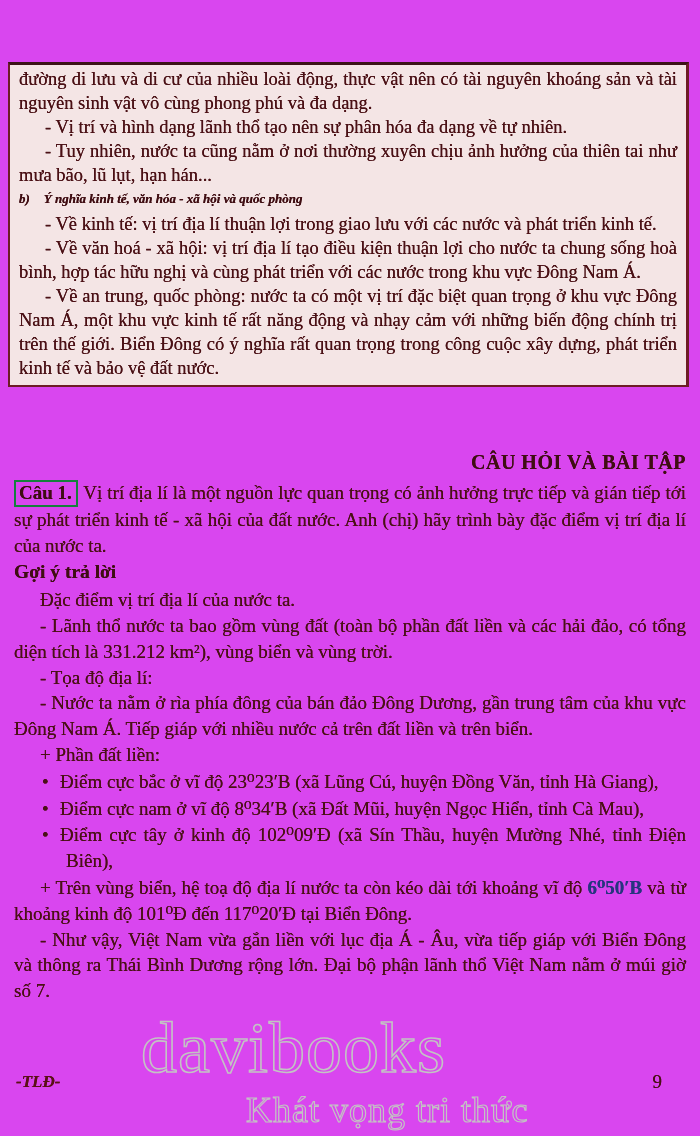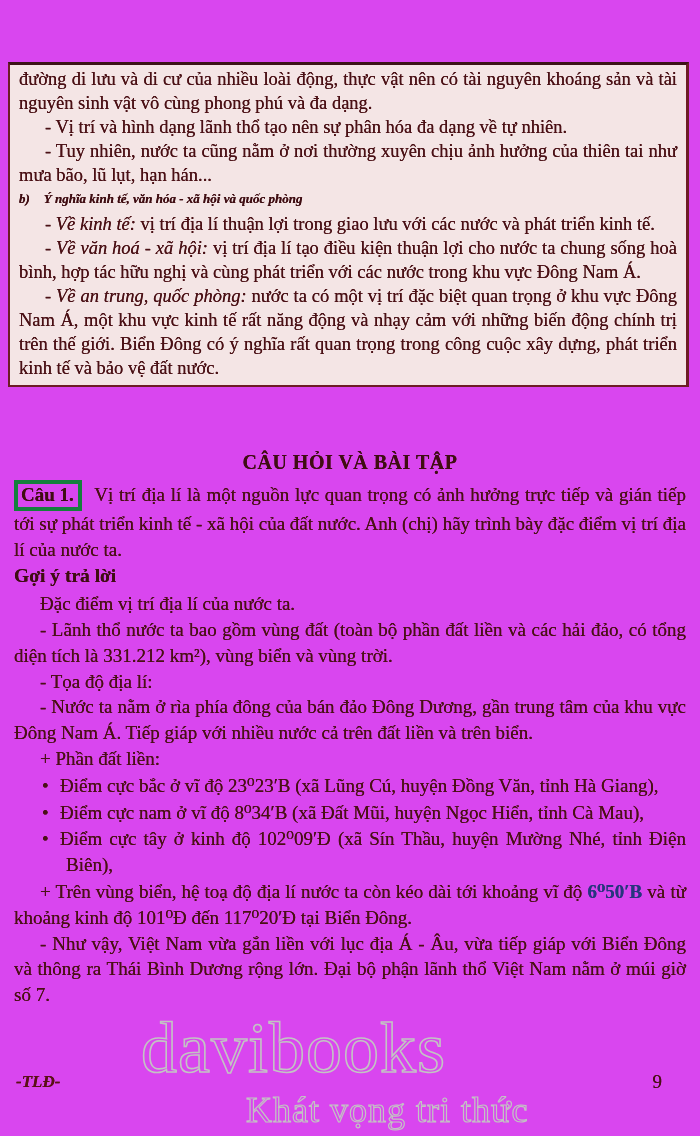--- a/index.html
+++ b/index.html
@@ -19,46 +19,46 @@
     box-sizing:border-box;
     border:2px solid #6d1d26;
     border-top:3px solid #3c1318;
     border-right-width:3px;
     background:#f4e5e5;
     padding:2px 9px 5px 9px;
     font-size:18.5px;line-height:24.1px;
   }
   .bp{margin:0;text-align:justify;}
   .ind{text-indent:26px;}
-  .lead{font-style:italic;margin-top:11px;}
+  .lead{margin-top:11px;}
   .bheading{
     margin:0;font-weight:bold;font-style:italic;
     font-size:13px;color:#3f0d12;
   }
   .bheading .blabel{margin-right:14px;}
   
   .main{
     position:absolute;left:14px;top:441px;width:672px;
     font-size:19px;line-height:25.8px;
   }
   .qtitle{
-    margin:9px 0 4px 0;text-align:center;
+    margin:9px 0 4px 0;text-align:right;
     font-size:20px;font-weight:bold;color:#3f0d12;
     letter-spacing:.5px;
   }
   .atitle{
     margin:1px 0 2px 0;
     font-size:19.5px;font-weight:bold;color:#3f0d12;
   }
   .mp{margin:0;text-align:justify;}
   .q1label{
     display:inline-block;
-    border:4px solid #15803d;
+    border:2px solid #15803d;
     padding:0 4px 1px 3px;
-    margin-right:7px;
+    margin-right:1px;
     font-weight:bold;color:#3f0d12;
     text-indent:0;line-height:22px;
   }
   .bullet{padding-left:52px;text-indent:-24px;margin:1px 0;}
   .bdot{display:inline-block;width:18px;text-indent:0;}
   .blue{color:#27357e;font-weight:bold;}
   
   .footer-left{
     position:absolute;left:16px;top:1072px;
     font-size:17px;font-weight:bold;font-style:italic;color:#5a1015;

